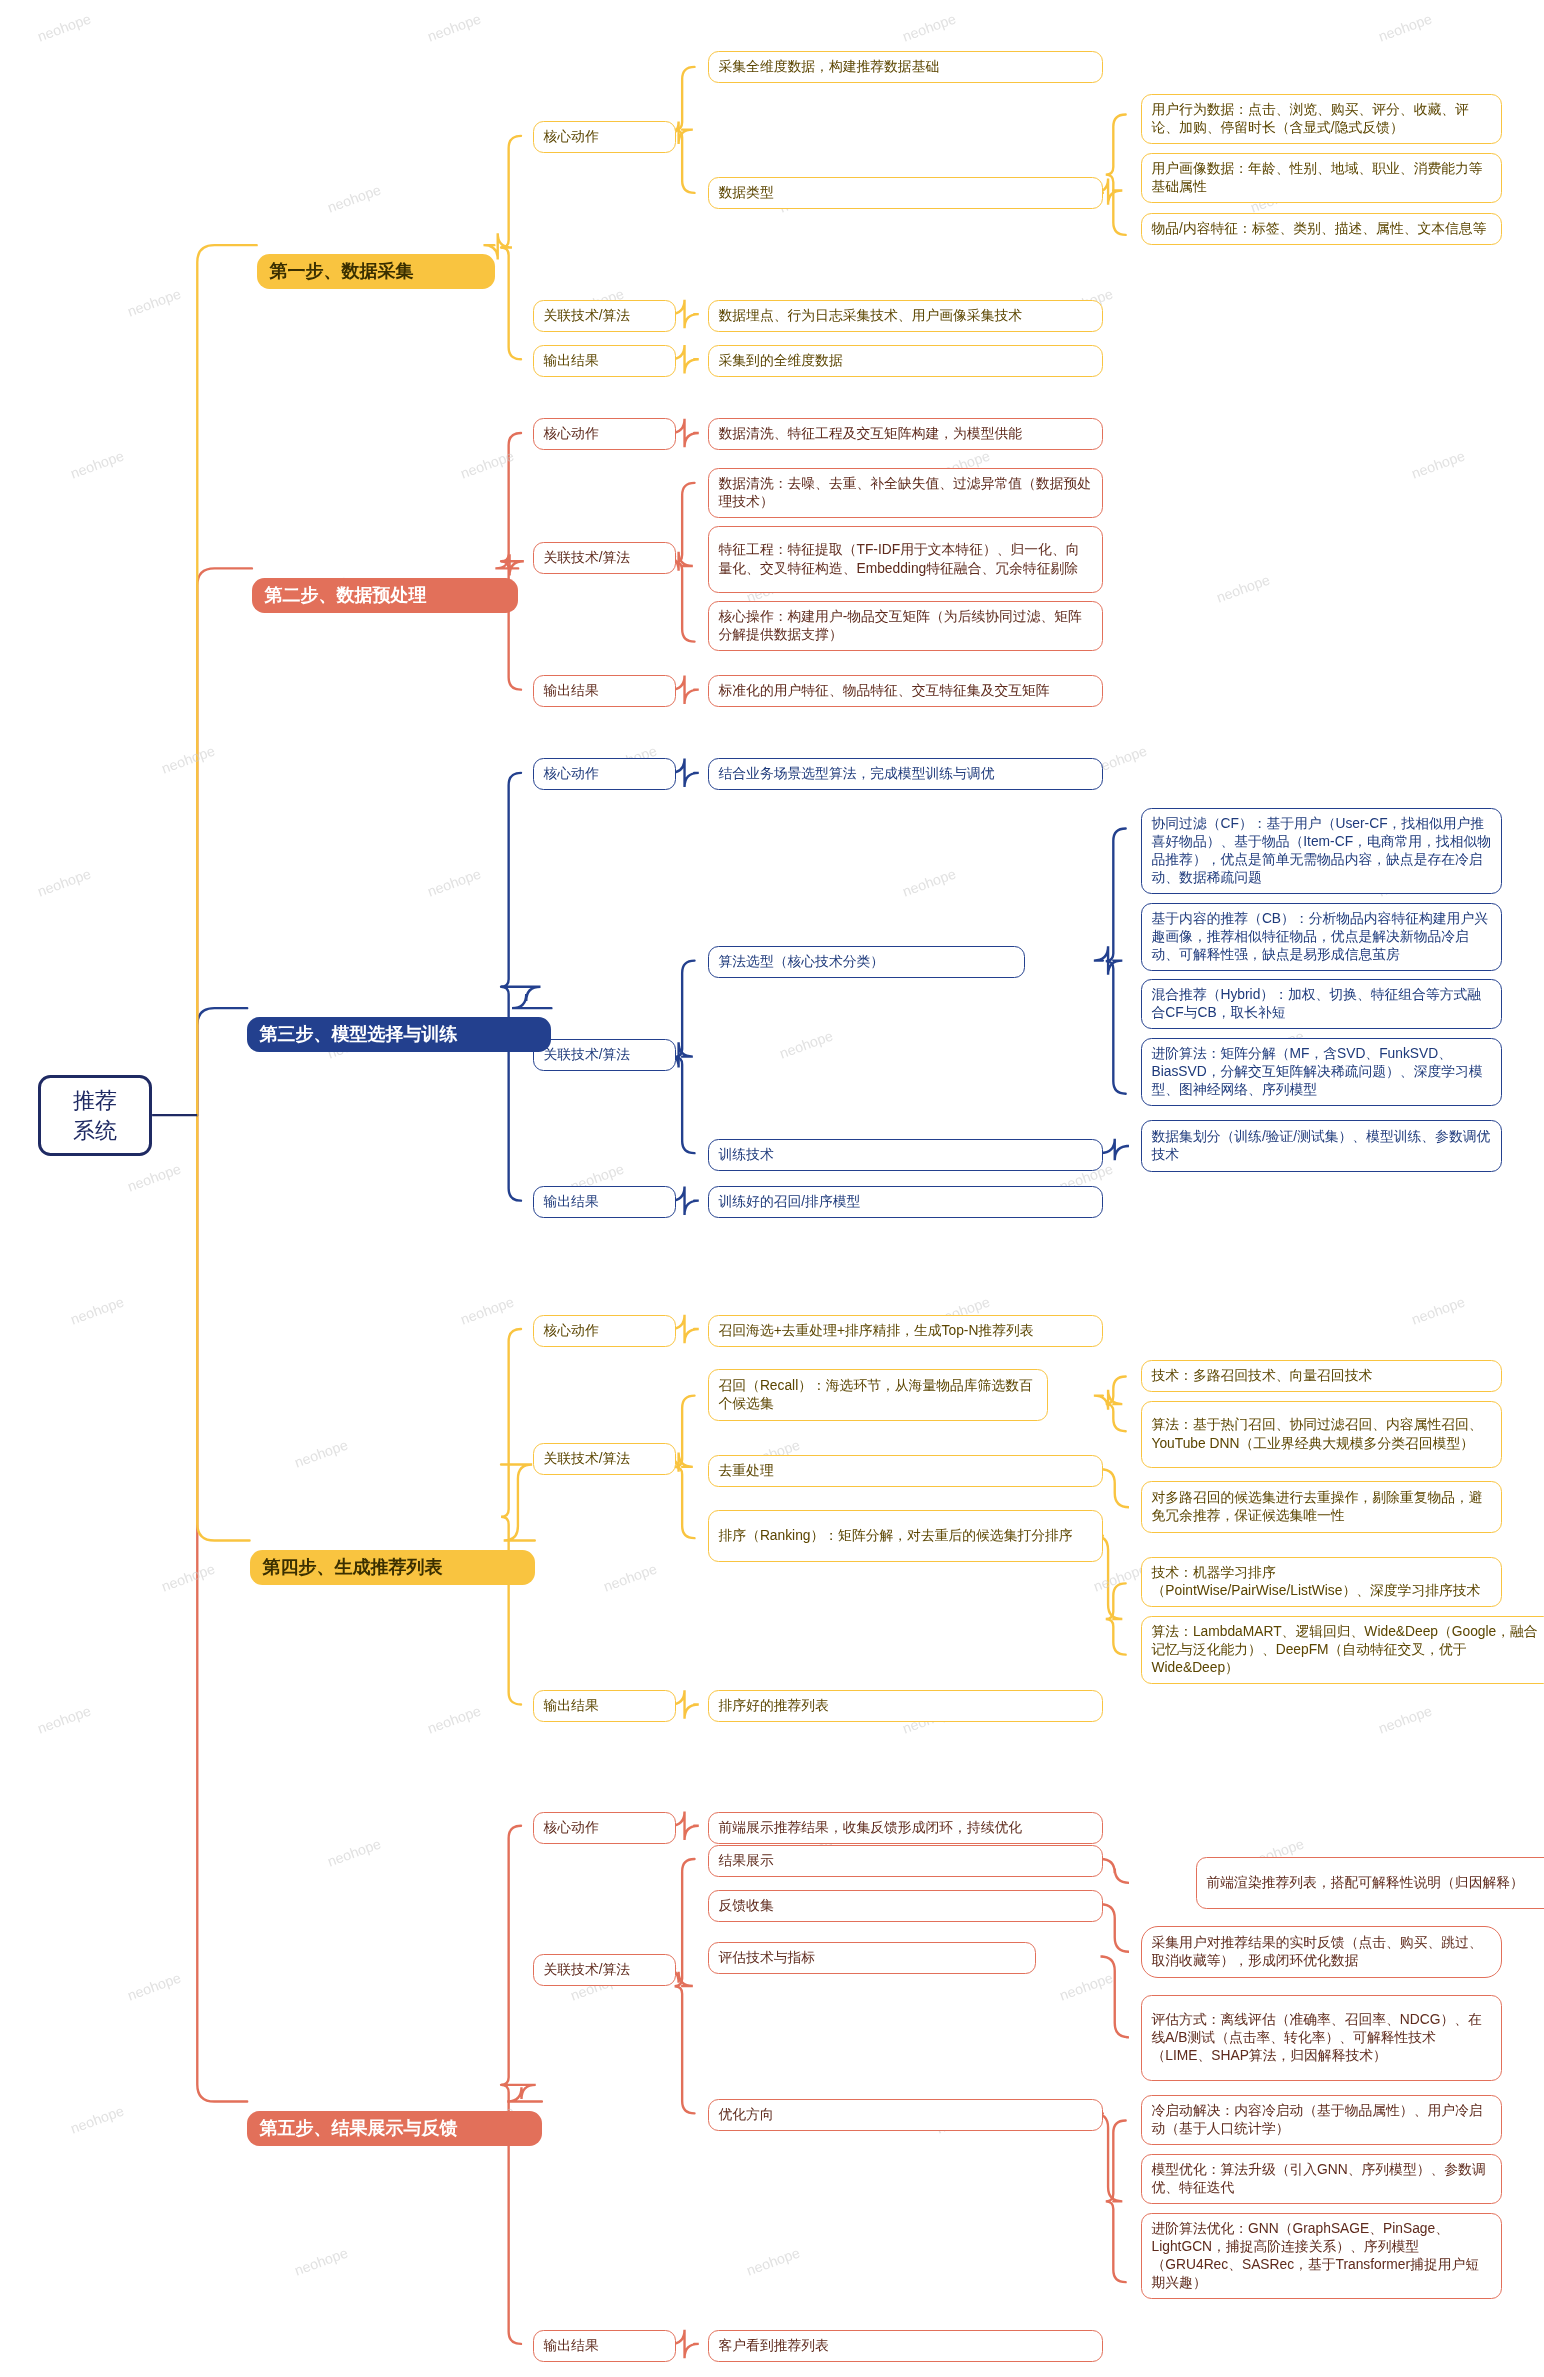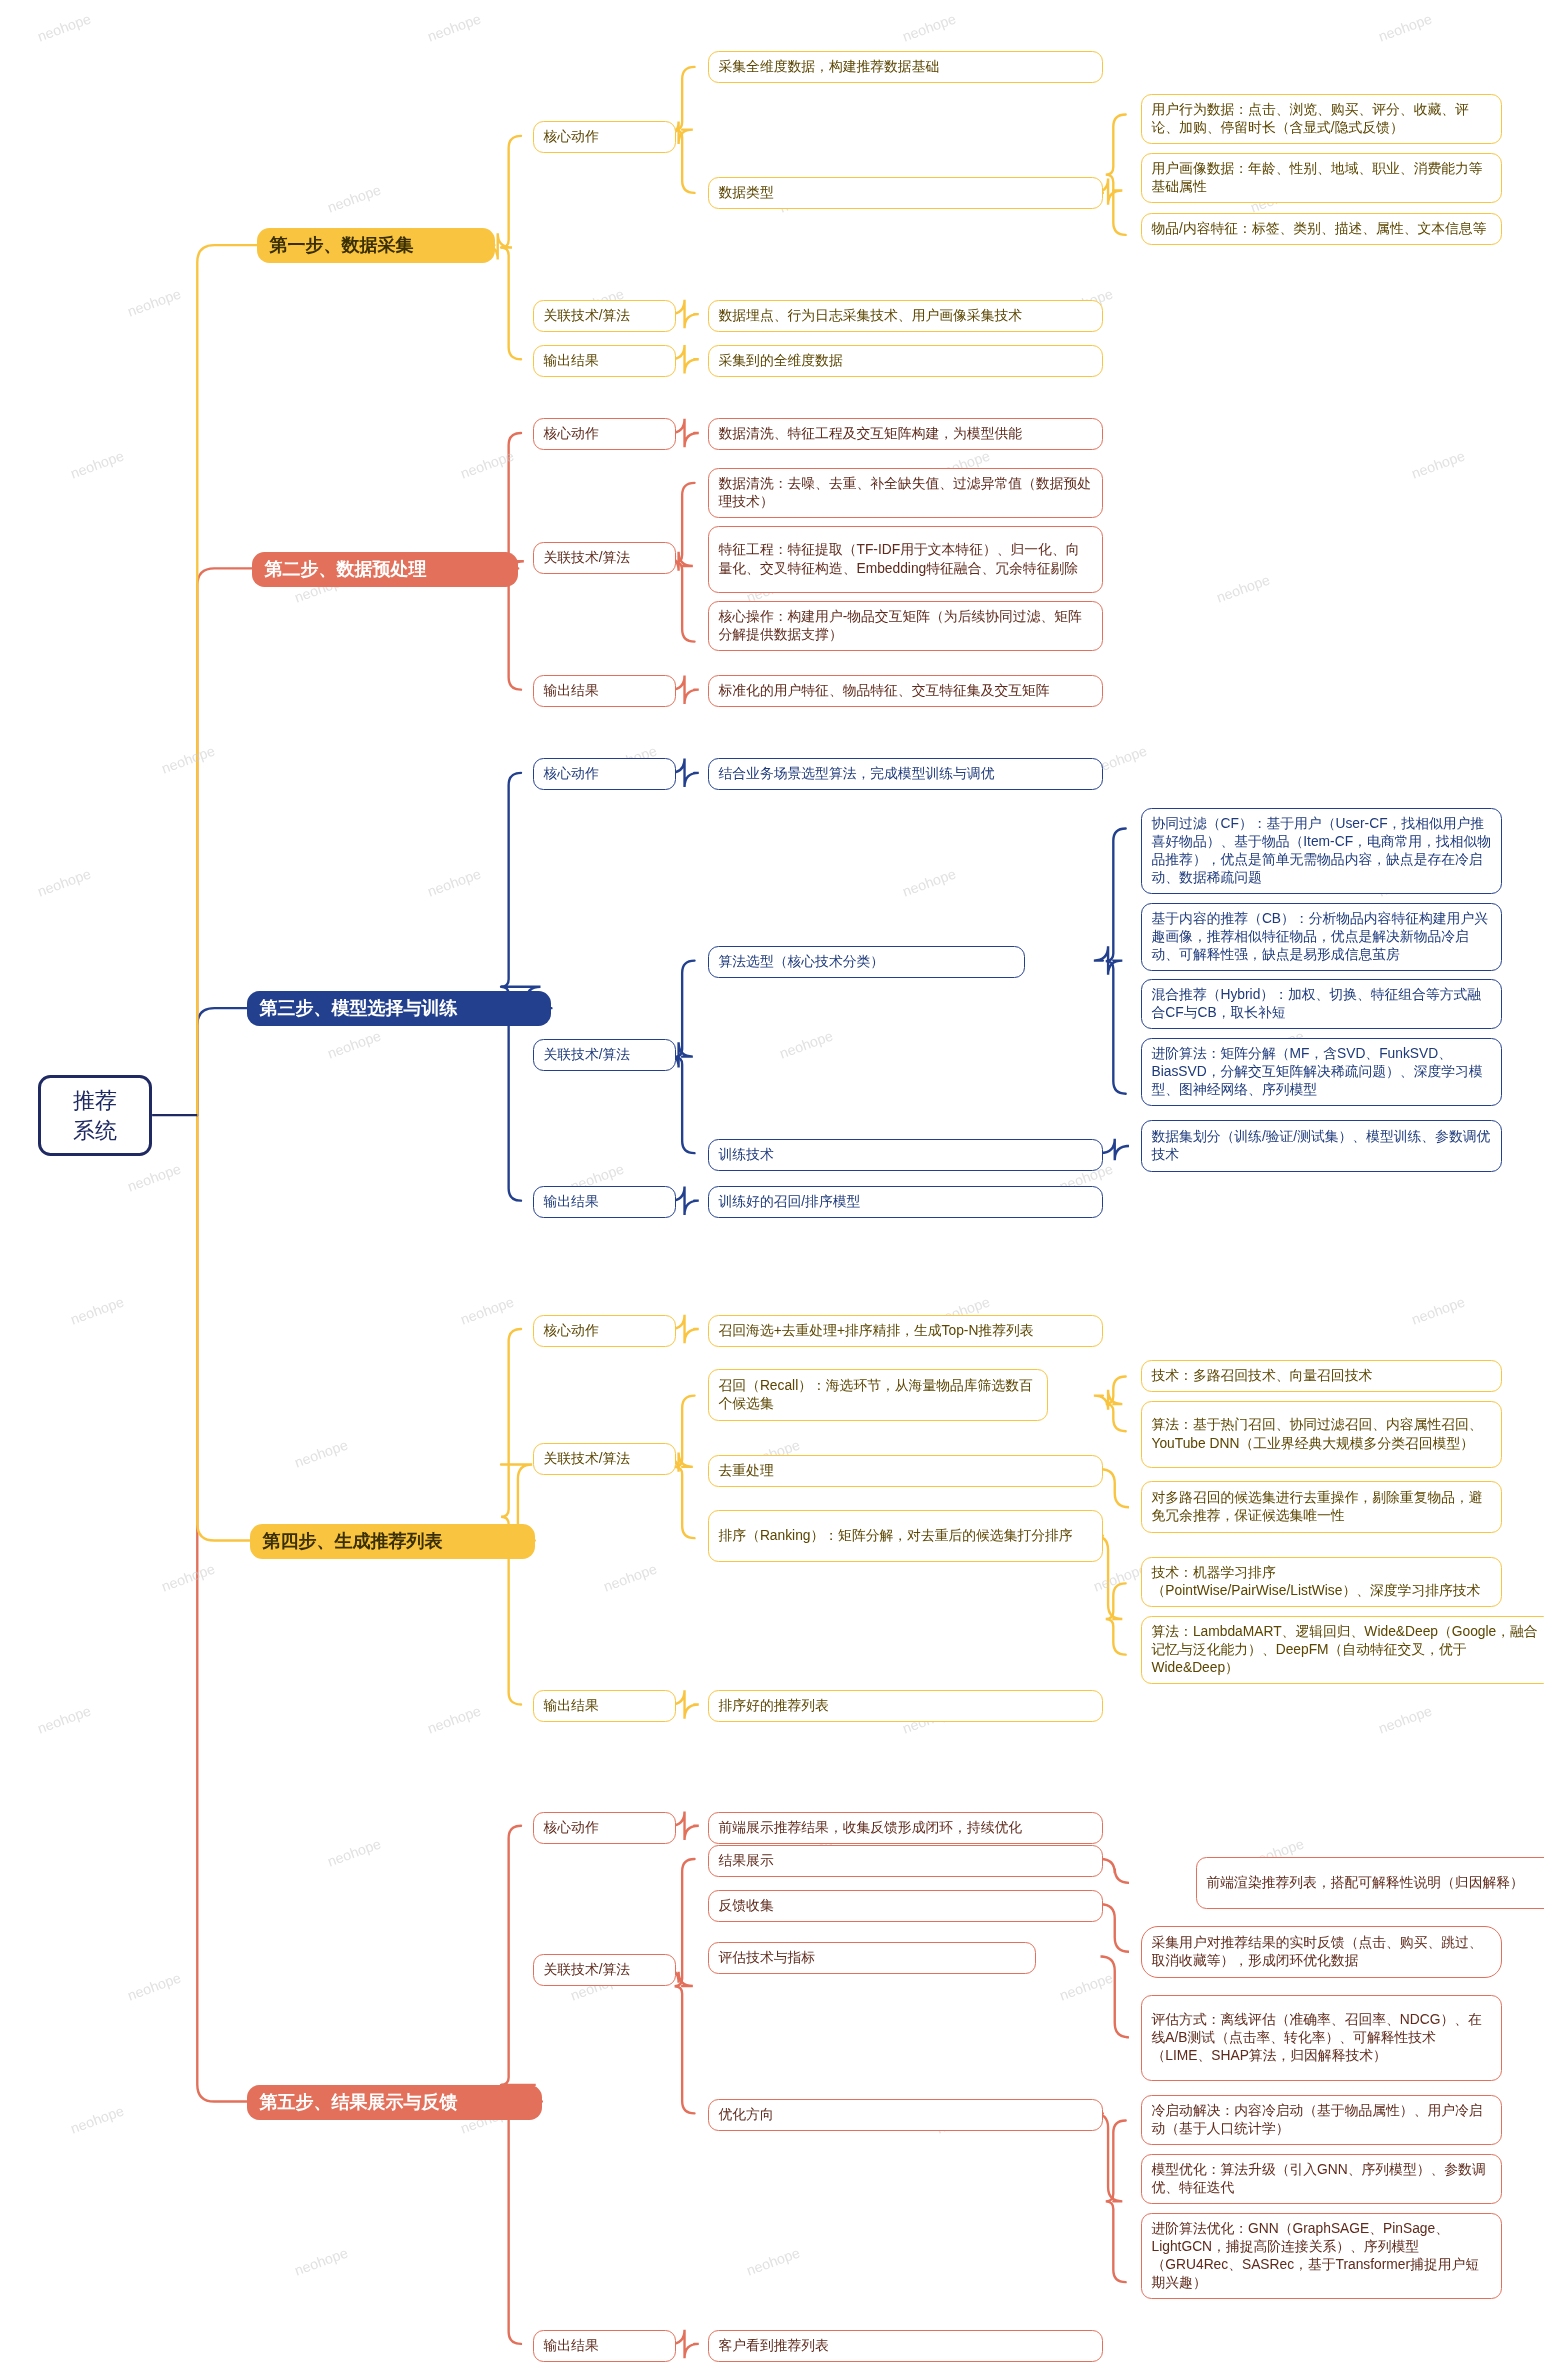--- a/index.html
+++ b/index.html
@@ -26,21 +26,21 @@
   
   .root{
     border:3.3px solid #1f2a63;background:#fff;border-radius:12.4px;
     color:#1f2a63;font-size:22px;font-weight:400;
     justify-content:center;text-align:center;padding:6.7px 8.6px;
   }
   .root .txt{text-align:center;white-space:pre-line;}
   
   .step{
     border-radius:12.4px;color:#ffffff;font-size:18px;font-weight:700;
-    justify-content:flex-start;padding:5.7px 12.4px;
+    justify-content:flex-start;padding:5.7px 12.4px;margin-top:26px;
   }
   .step.yellow{background:#f9c440;color:#3a2f00;}
   .step.red{background:#e2705a;}
   .step.navy{background:#23408e;}
   
   .box{
     background:#ffffff;border-style:solid;border-width:1.9px;
     padding:5.7px 9.5px;font-size:13.8px;
   }
   .box.yellow{border-color:#f9c440;color:#5b4500;}

